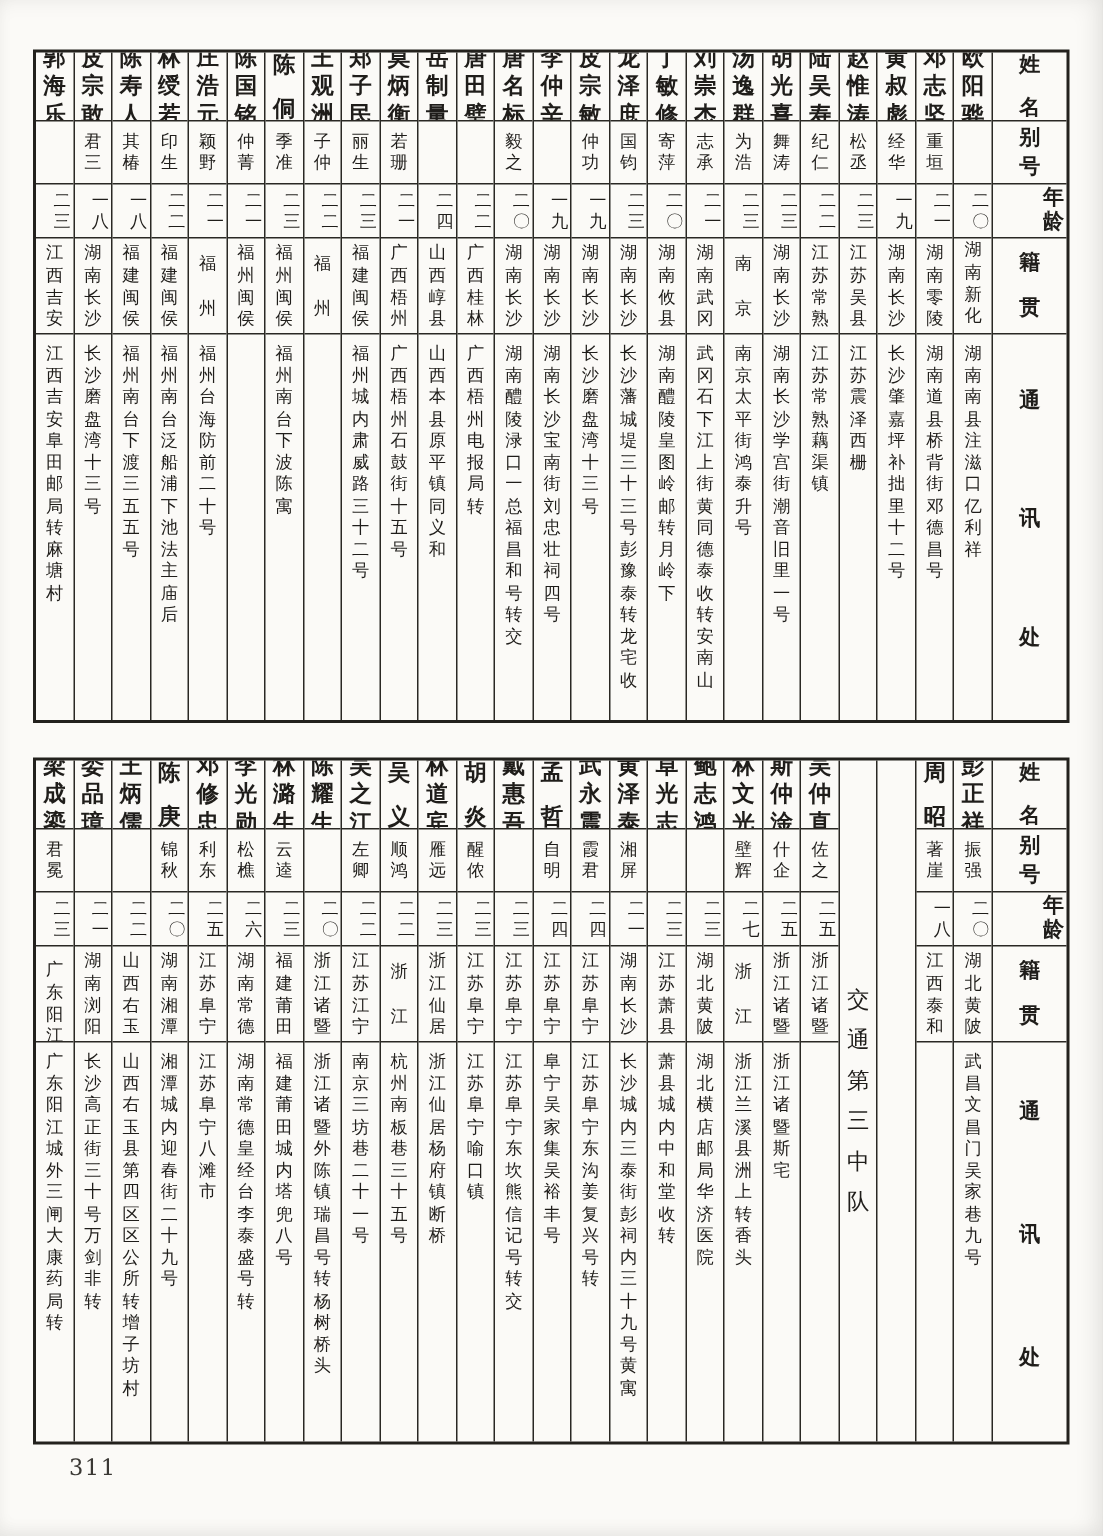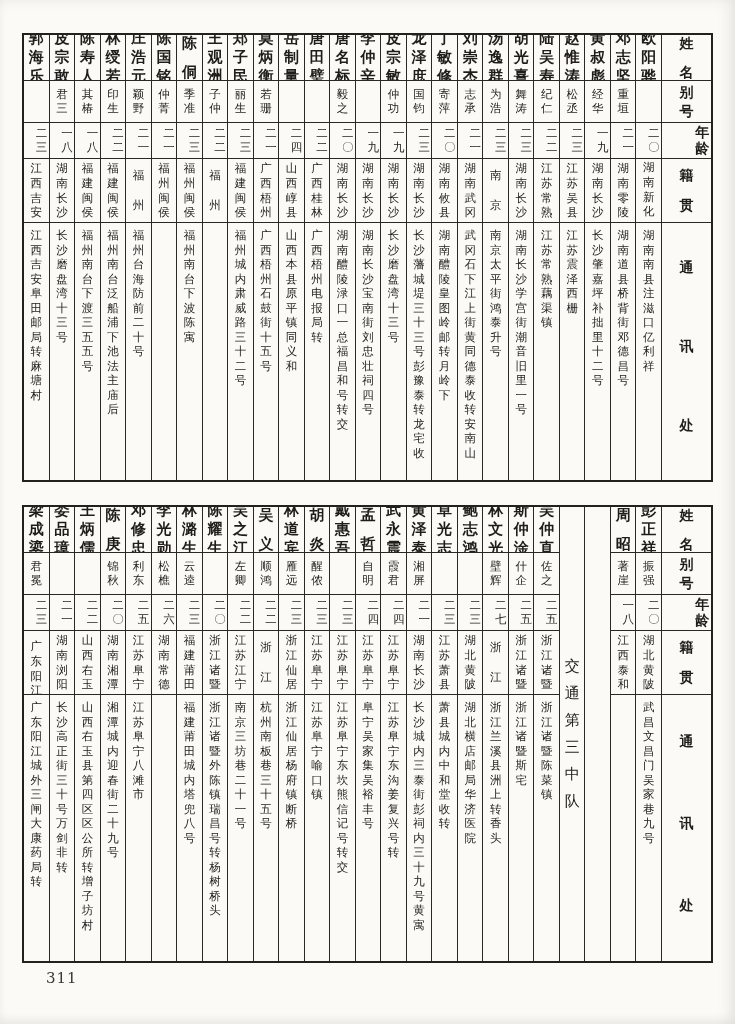--- a/index.html
+++ b/index.html
@@ -572,23 +572,20 @@
         </div>
         <div class="cell alias-cell">
           <span class="vtext">佐之</span>
         </div>
         <div class="cell age-cell">
           <span class="vtext">二五</span>
         </div>
         <div class="cell origin-cell spread">
           <span class="vtext" style="line-height: 14.75px;">浙江诸暨</span>
         </div>
-        <div class="cell address-cell">
-          <span class="vtext">浙江诸暨陈菜镇</span>
-        </div>
       </div>
       <div class="col person-col">
         <div class="cell name-cell spread">
           <span class="vtext" style="line-height: 19px;">斯仲淦</span>
         </div>
         <div class="cell alias-cell">
           <span class="vtext">什企</span>
         </div>
         <div class="cell age-cell">
           <span class="vtext">二五</span>
@@ -826,20 +823,23 @@
           <span class="vtext" style="line-height: 19px;">李光勋</span>
         </div>
         <div class="cell alias-cell">
           <span class="vtext">松樵</span>
         </div>
         <div class="cell age-cell">
           <span class="vtext">二六</span>
         </div>
         <div class="cell origin-cell spread">
           <span class="vtext" style="line-height: 14.75px;">湖南常德</span>
+        </div>
+        <div class="cell address-cell">
+          <span class="vtext">湖南常德皇经台李泰盛号转</span>
         </div>
       </div>
       <div class="col person-col">
         <div class="cell name-cell spread">
           <span class="vtext" style="line-height: 19px;">邓修忠</span>
         </div>
         <div class="cell alias-cell">
           <span class="vtext">利东</span>
         </div>
         <div class="cell age-cell">

